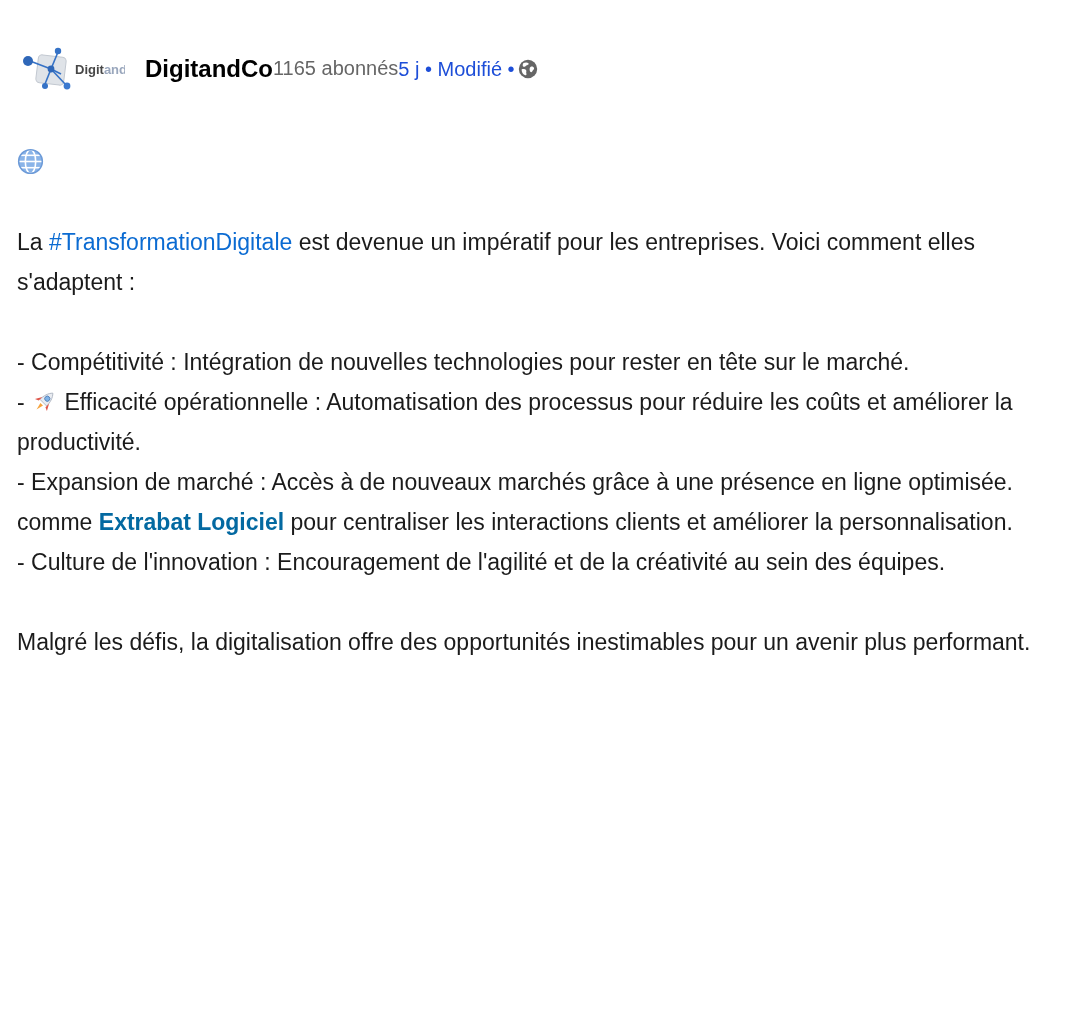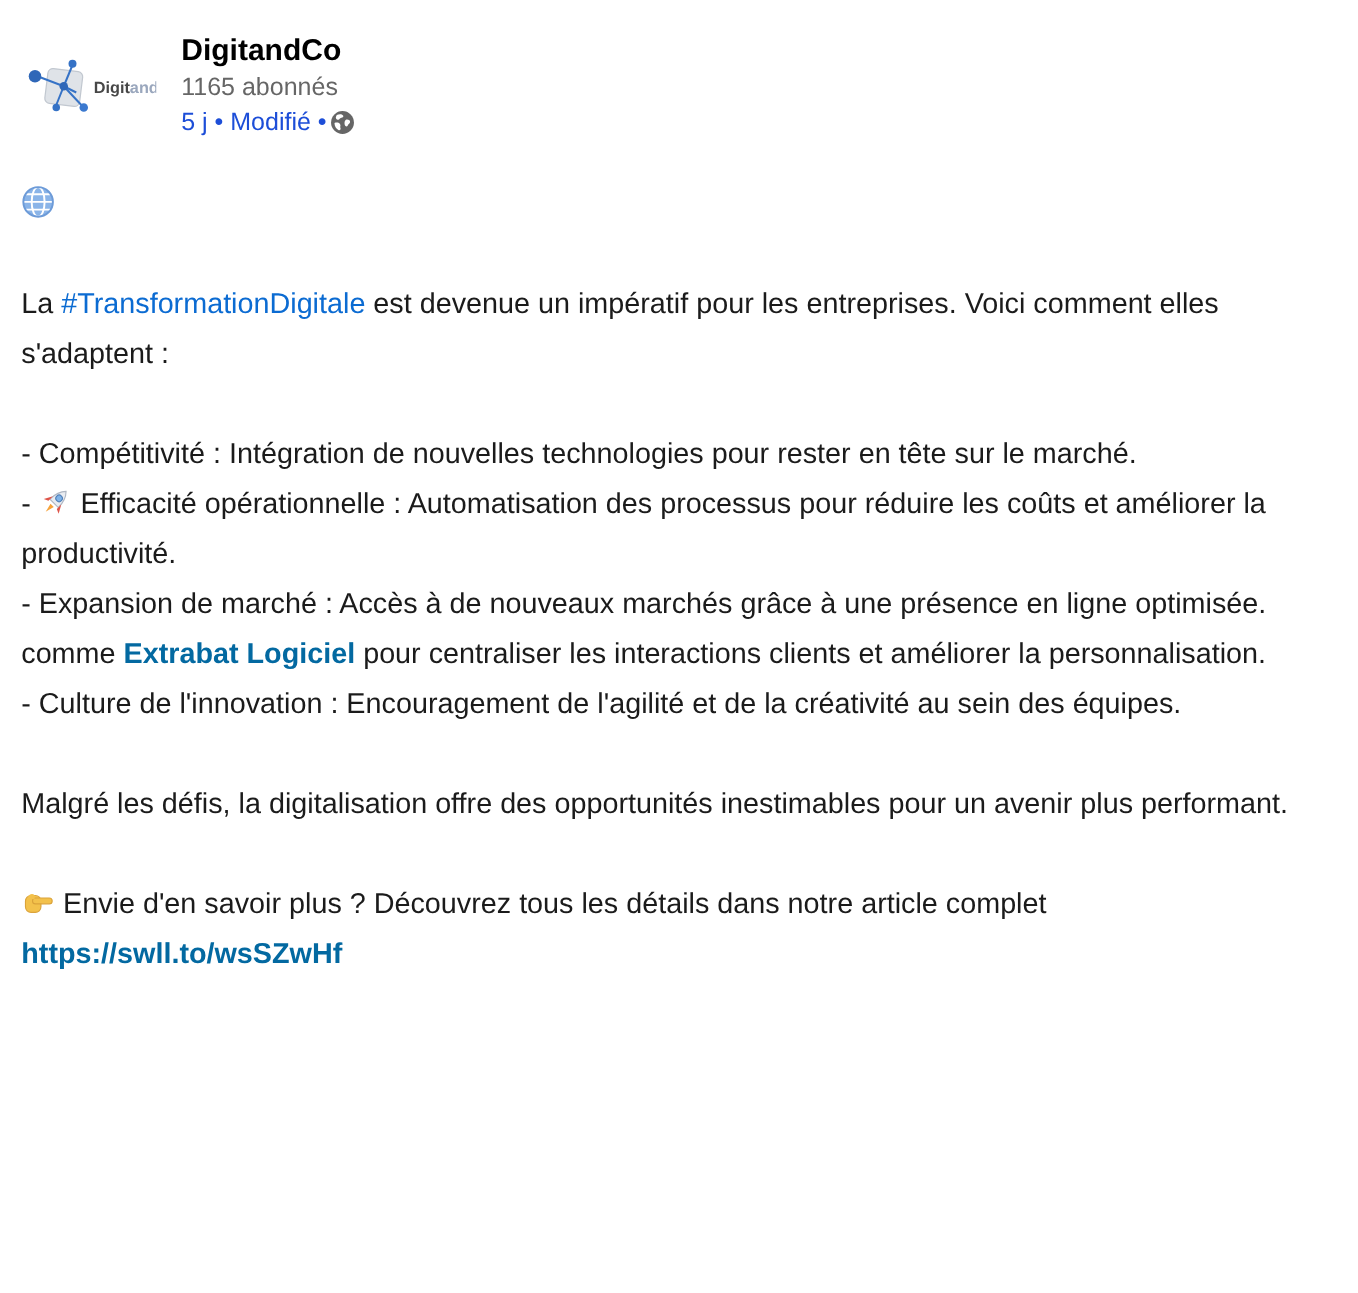--- a/index.html
+++ b/index.html
@@ -10,21 +10,21 @@
     font-family: "Liberation Sans", "DejaVu Sans", sans-serif;
     color: #1b1b1b;
     overflow: hidden;
   }
   .post { padding: 20px 17px 0 17px; }
 
   
   .post-header { display: flex; align-items: center; gap: 20px; height: 98px; }
   .logo-box { width: 108px; height: 52px; flex: 0 0 auto; cursor: pointer; }
   .logo-box svg { display: block; }
-  .header-info { display: flex; flex-direction: column; justify-content: flex-end; }
+  .header-info { display: flex; justify-content: flex-end; }
   .company-name {
     font-size: 24px; font-weight: 700; color: #000; line-height: 30px;
     text-decoration: none; cursor: pointer;
   }
   .followers { font-size: 20px; color: #666; line-height: 28px; }
   .post-meta { font-size: 20px; color: #1d4ed8; line-height: 28px; display: flex; align-items: center; }
   .post-meta .visibility-icon { display: inline-block; width: 22px; height: 22px; margin-left: 2px; }
   .post-meta .visibility-icon svg { display: block; width: 22px; height: 22px; }
 
   
@@ -98,20 +98,15 @@
               <circle cx="12" cy="8.5" r="2.3" fill="#7fb3e8" stroke="#4f7fb8" stroke-width="0.8"></circle>
               <path d="M7.8 10.5 L4.5 16.5 L7.8 15 Z" fill="#de5449"></path>
               <path d="M16.2 10.5 L19.5 16.5 L16.2 15 Z" fill="#de5449"></path>
               <path d="M10.4 15.5 L12 22 L13.6 15.5 Z" fill="#f6a33c"></path>
             </g>
           </svg></span><span> Efficacité opérationnelle : Automatisation des processus pour réduire les coûts et améliorer la productivité.</span></div>
       <div class="post-line"><span>- Expansion de marché : Accès à de nouveaux marchés grâce à une présence en ligne optimisée.</span></div>
       <div class="post-line"><span>comme </span><a class="link-purple">Extrabat Logiciel</a><span> pour centraliser les interactions clients et améliorer la personnalisation.</span></div>
       <div class="post-line gap-after"><span>- Culture de l'innovation : Encouragement de l'agilité et de la créativité au sein des équipes.</span></div>
       <div class="post-line gap-after"><span>Malgré les défis, la digitalisation offre des opportunités inestimables pour un avenir plus performant.</span></div>
-      <div class="post-line"><span class="emoji"><svg viewBox="0 0 24 24">
-            <rect x="3" y="7.5" width="11" height="12" rx="4" fill="#f3c14b" stroke="#dba33a" stroke-width="0.8"></rect>
-            <rect x="8" y="9.2" width="14" height="4.2" rx="2.1" fill="#f3c14b" stroke="#dba33a" stroke-width="0.8"></rect>
-            <path d="M5 9 C5 6.5 8 5.5 9.5 7.2 L9.5 10 L5 10 Z" fill="#f3c14b"></path>
-          </svg></span><span> Envie d'en savoir plus ? Découvrez tous les détails dans notre article complet </span><a class="link-purple">https://swll.to/wsSZwHf</a></div>
     </div>
 
 </div>
 
 </body></html>

